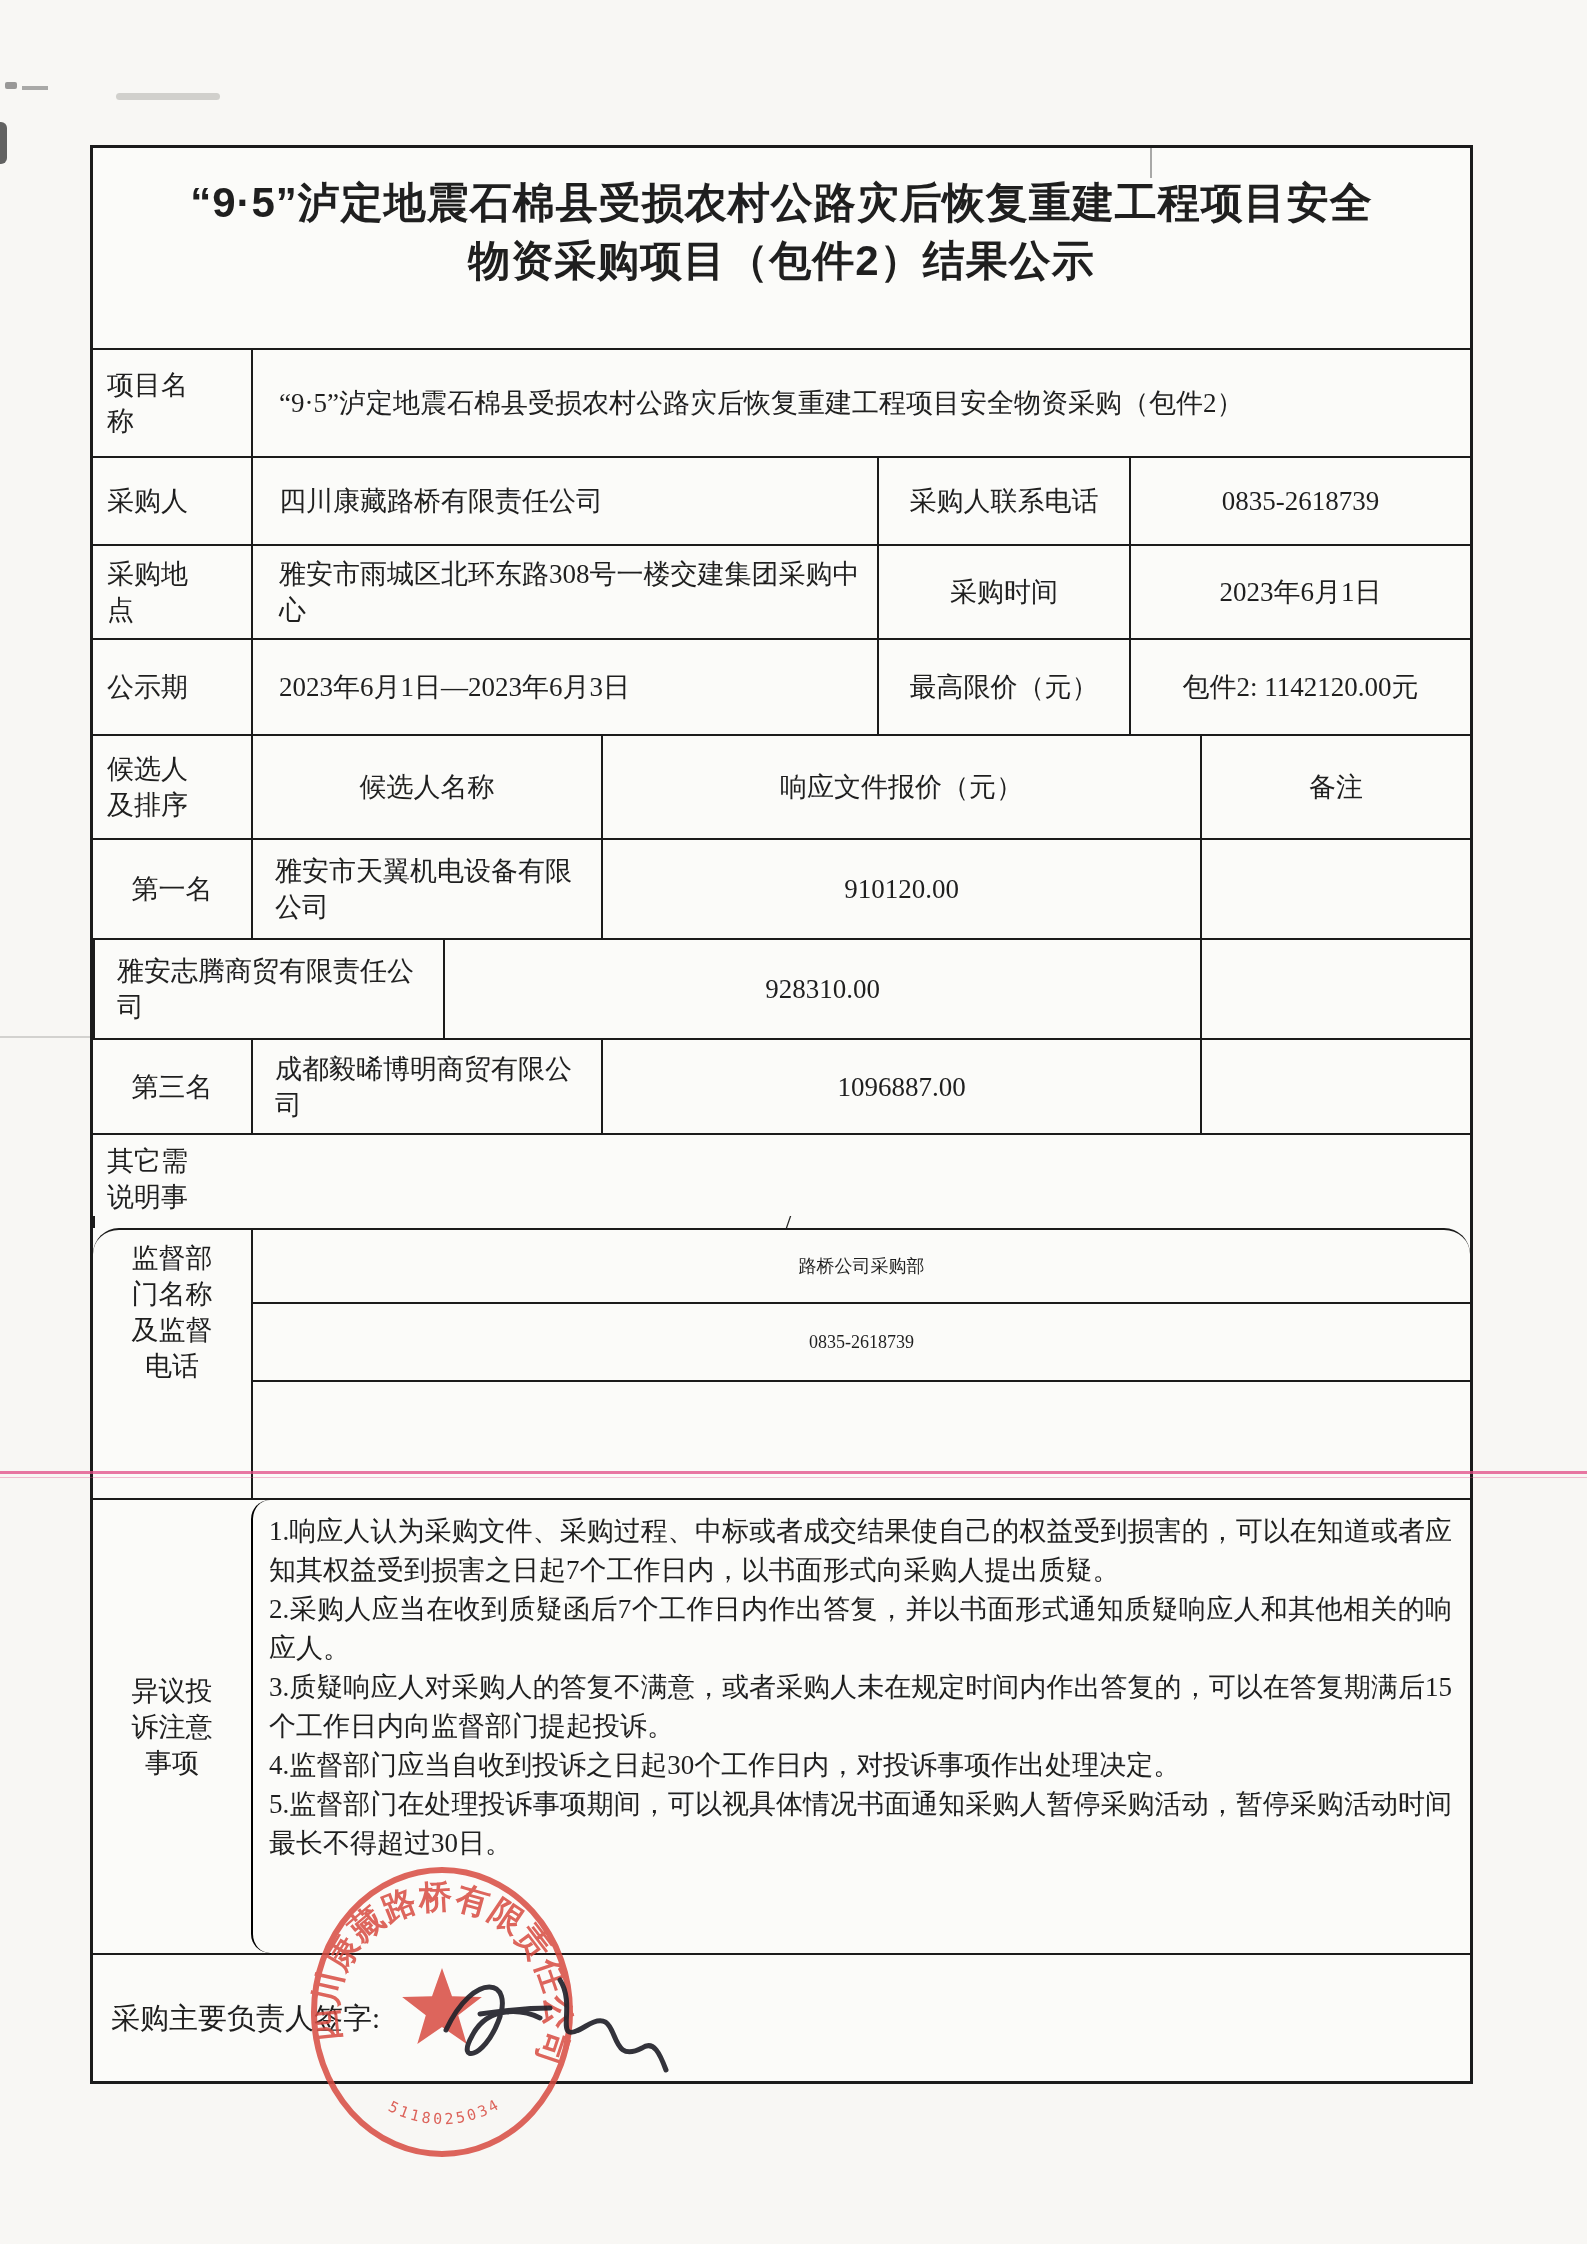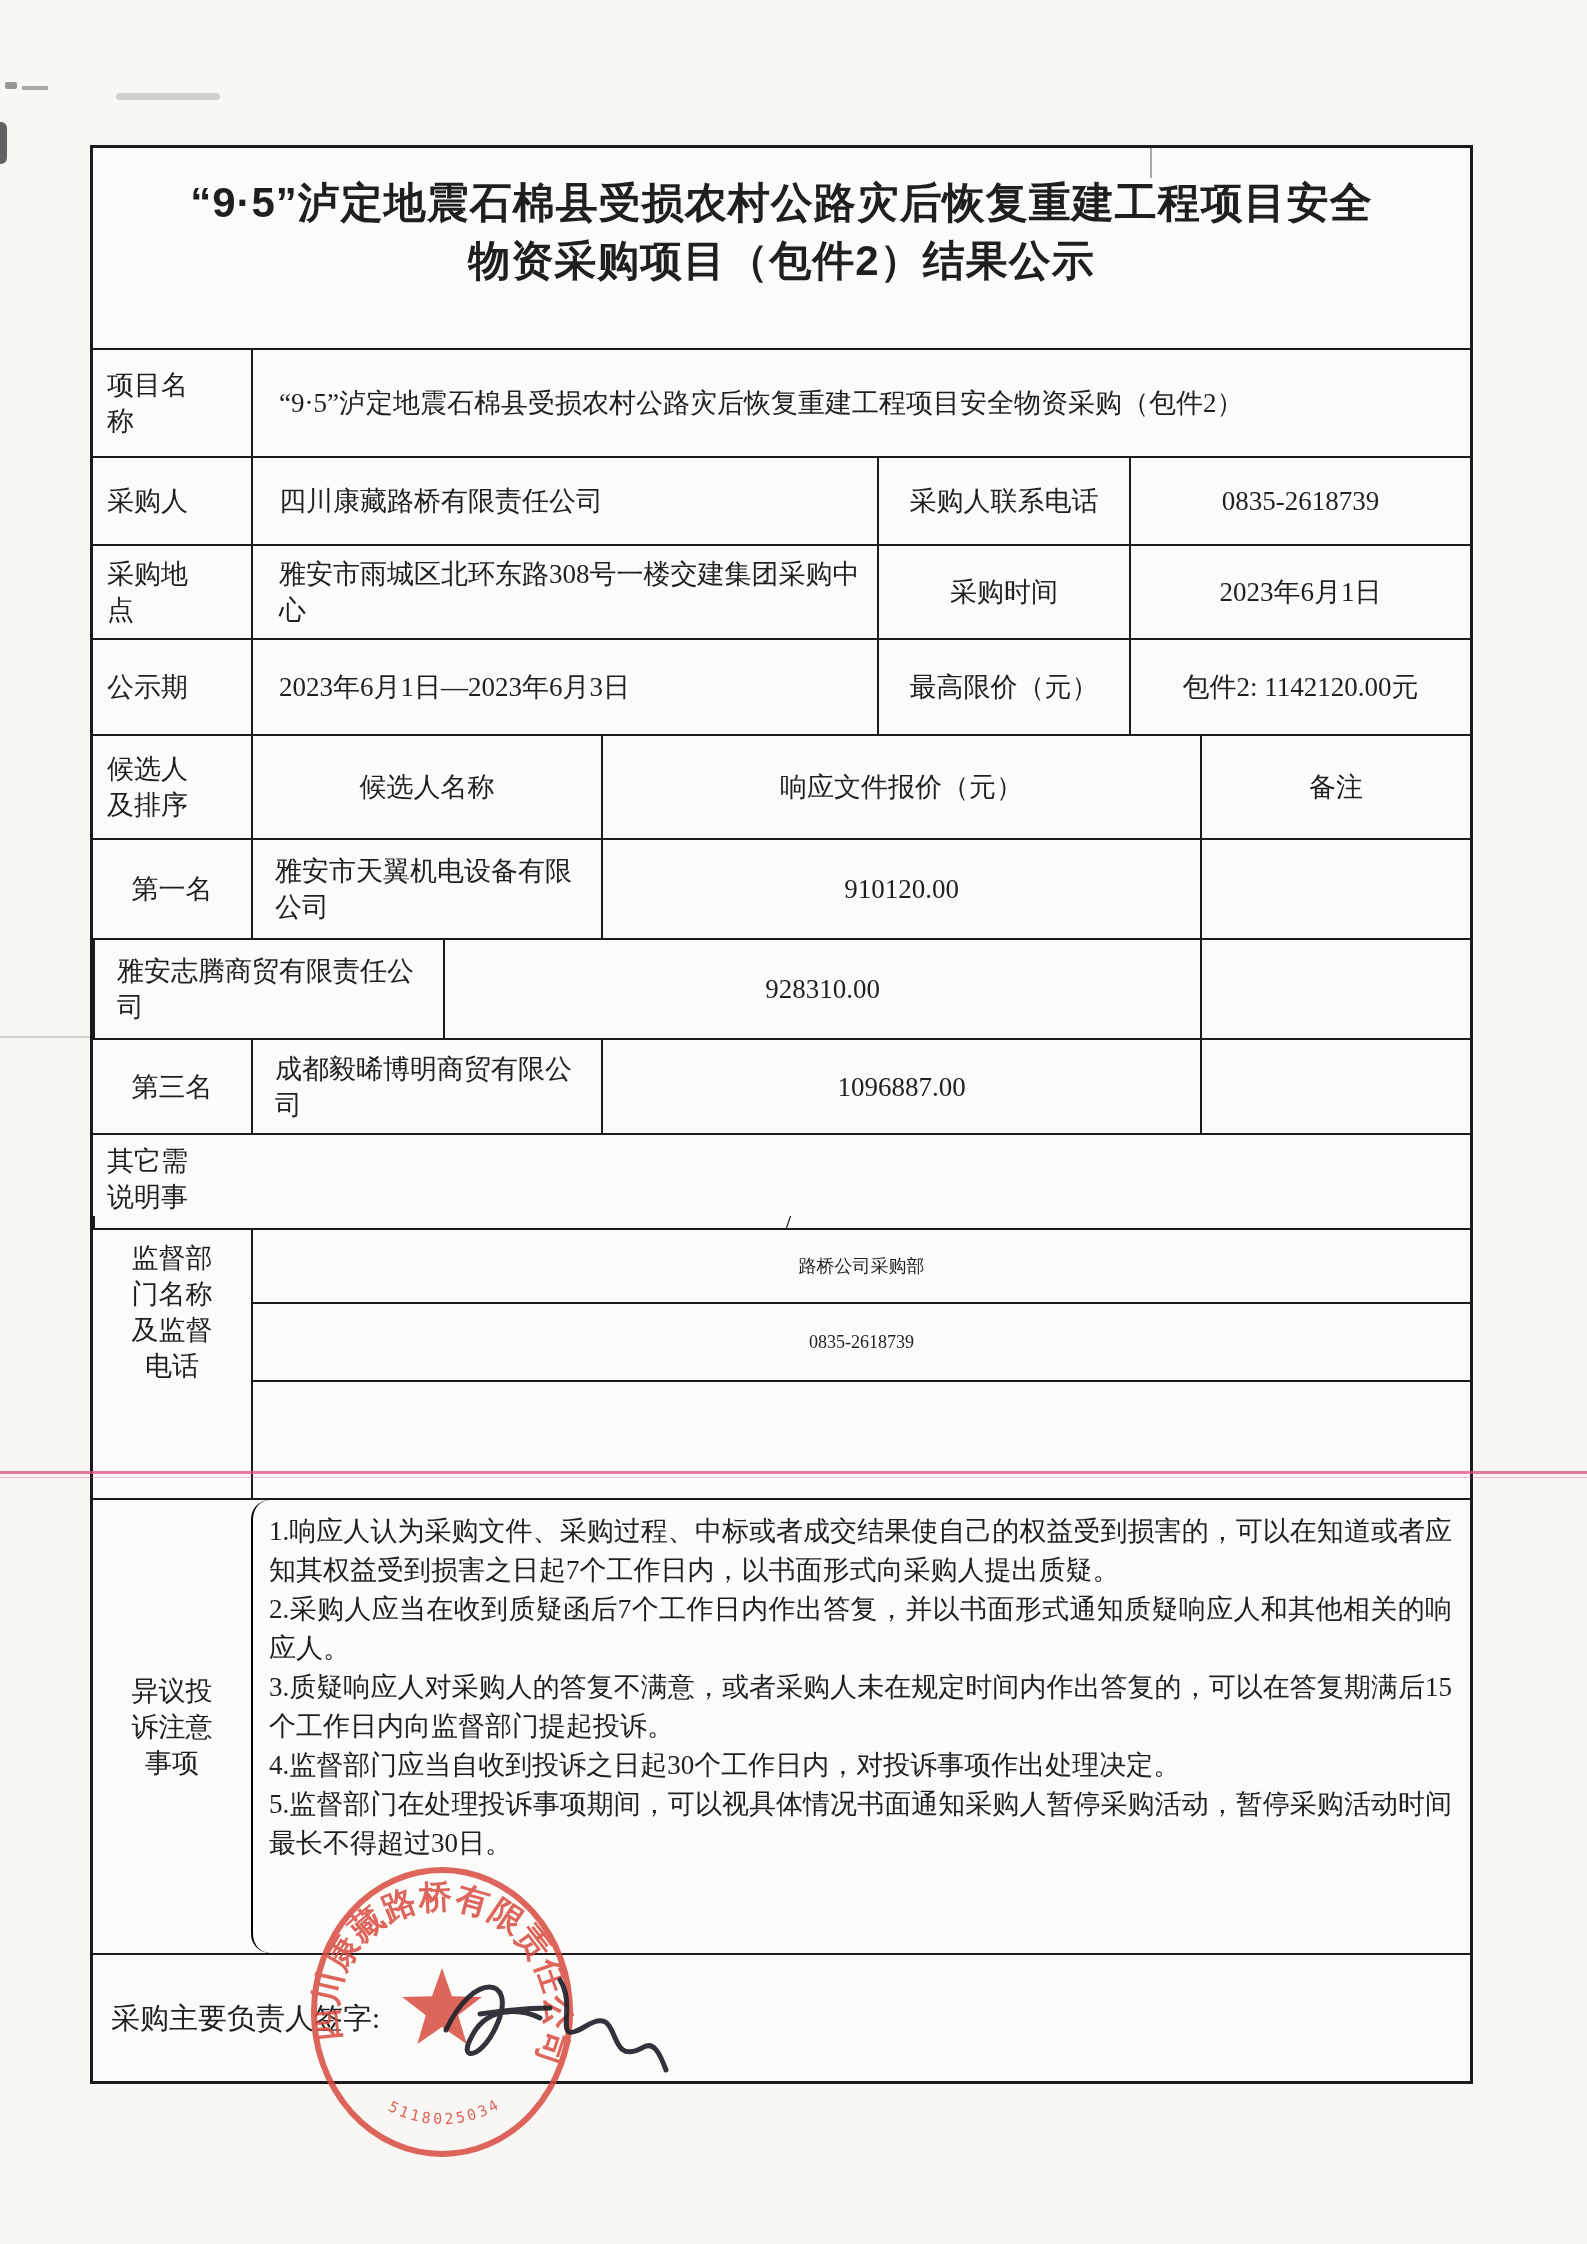--- a/index.html
+++ b/index.html
@@ -49,21 +49,21 @@
 
   .h-projname { height:108px; }
   .h-purchaser { height:88px; }
   .h-location { height:94px; }
   .h-publicity { height:96px; }
   .h-candhead { height:104px; }
   .h-cand1 { height:100px; }
   .h-cand2 { height:100px; }
   .h-cand3 { height:95px; }
   .h-other { height:95px;flex-direction:column; }
-  .h-superv { height:270px; }
+  .h-superv { height:270px;border-radius:26px; }
   .h-object { height:455px; }
   .h-sign { height:128px;justify-content:flex-end; }
 
   
   .superv-stack { flex:1; display:flex; flex-direction:column; border-left:2px solid #1b1b1b; }
   .superv-sub {
     display:flex; align-items:center; justify-content:center;
     font-size:18px;
   }
   .superv-sub.s1 { height:72px; }

